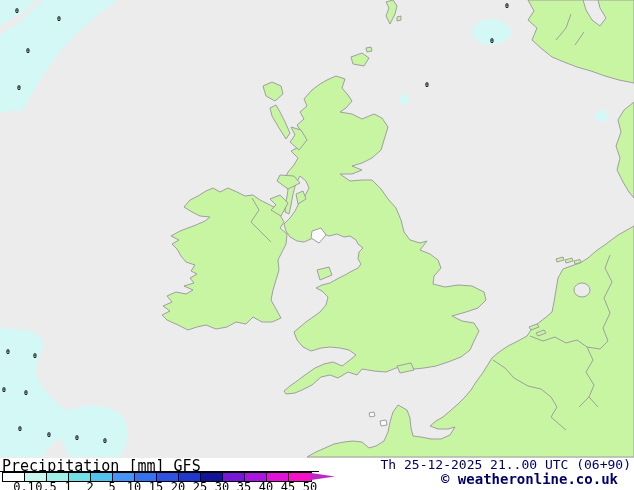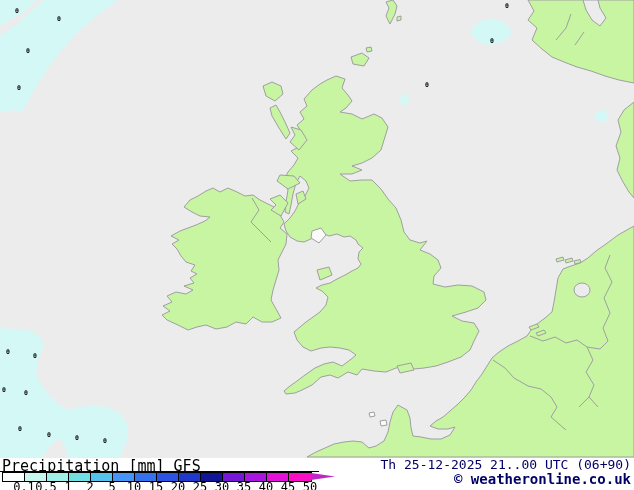--- a/index.html
+++ b/index.html
@@ -15,21 +15,21 @@
   .legend{position:absolute;left:0;top:458px;width:634px;height:32px;background:#fff;text-align:right;}
   .legend-title{position:absolute;left:2px;top:-1px;font-size:15px;color:#000;white-space:nowrap;}
   .legend-underline{position:absolute;left:0;top:13px;width:319px;height:1px;background:#000;}
   .legend-bar{position:absolute;left:2px;top:14px;width:308px;height:8px;border:1px solid #000;display:flex;}
   .legend-bar .seg{width:22px;height:8px;border-right:1px solid #000;box-sizing:border-box;}
   .legend-bar .seg:last-child{border-right:none;}
   .legend-arrow{position:absolute;left:311px;top:13px;}
   .legend-labels{position:absolute;left:0;top:22px;width:340px;height:10px;padding-left:26px;}
   .legend-labels span{position:absolute;top:0;transform:translateX(-50%);font-size:12px;color:#000;}
   .footer-datetime{position:absolute;right:3px;top:-1px;font-size:13px;color:#000066;white-space:nowrap;}
-  .footer-copyright{position:absolute;right:3px;top:13px;font-size:14px;font-weight:bold;color:#000066;white-space:nowrap;}
+  .footer-copyright{position:absolute;right:16px;top:13px;font-size:14px;font-weight:bold;color:#000066;white-space:nowrap;}
 </style>
 </head>
 <body>
 
 <div class="stage">
 
   <div class="map-wrap">
     <svg width="634" height="458" viewBox="0 0 634 458" xmlns="http://www.w3.org/2000/svg">
 
       <rect x="0" y="0" width="634" height="458" fill="#ececec"></rect>

